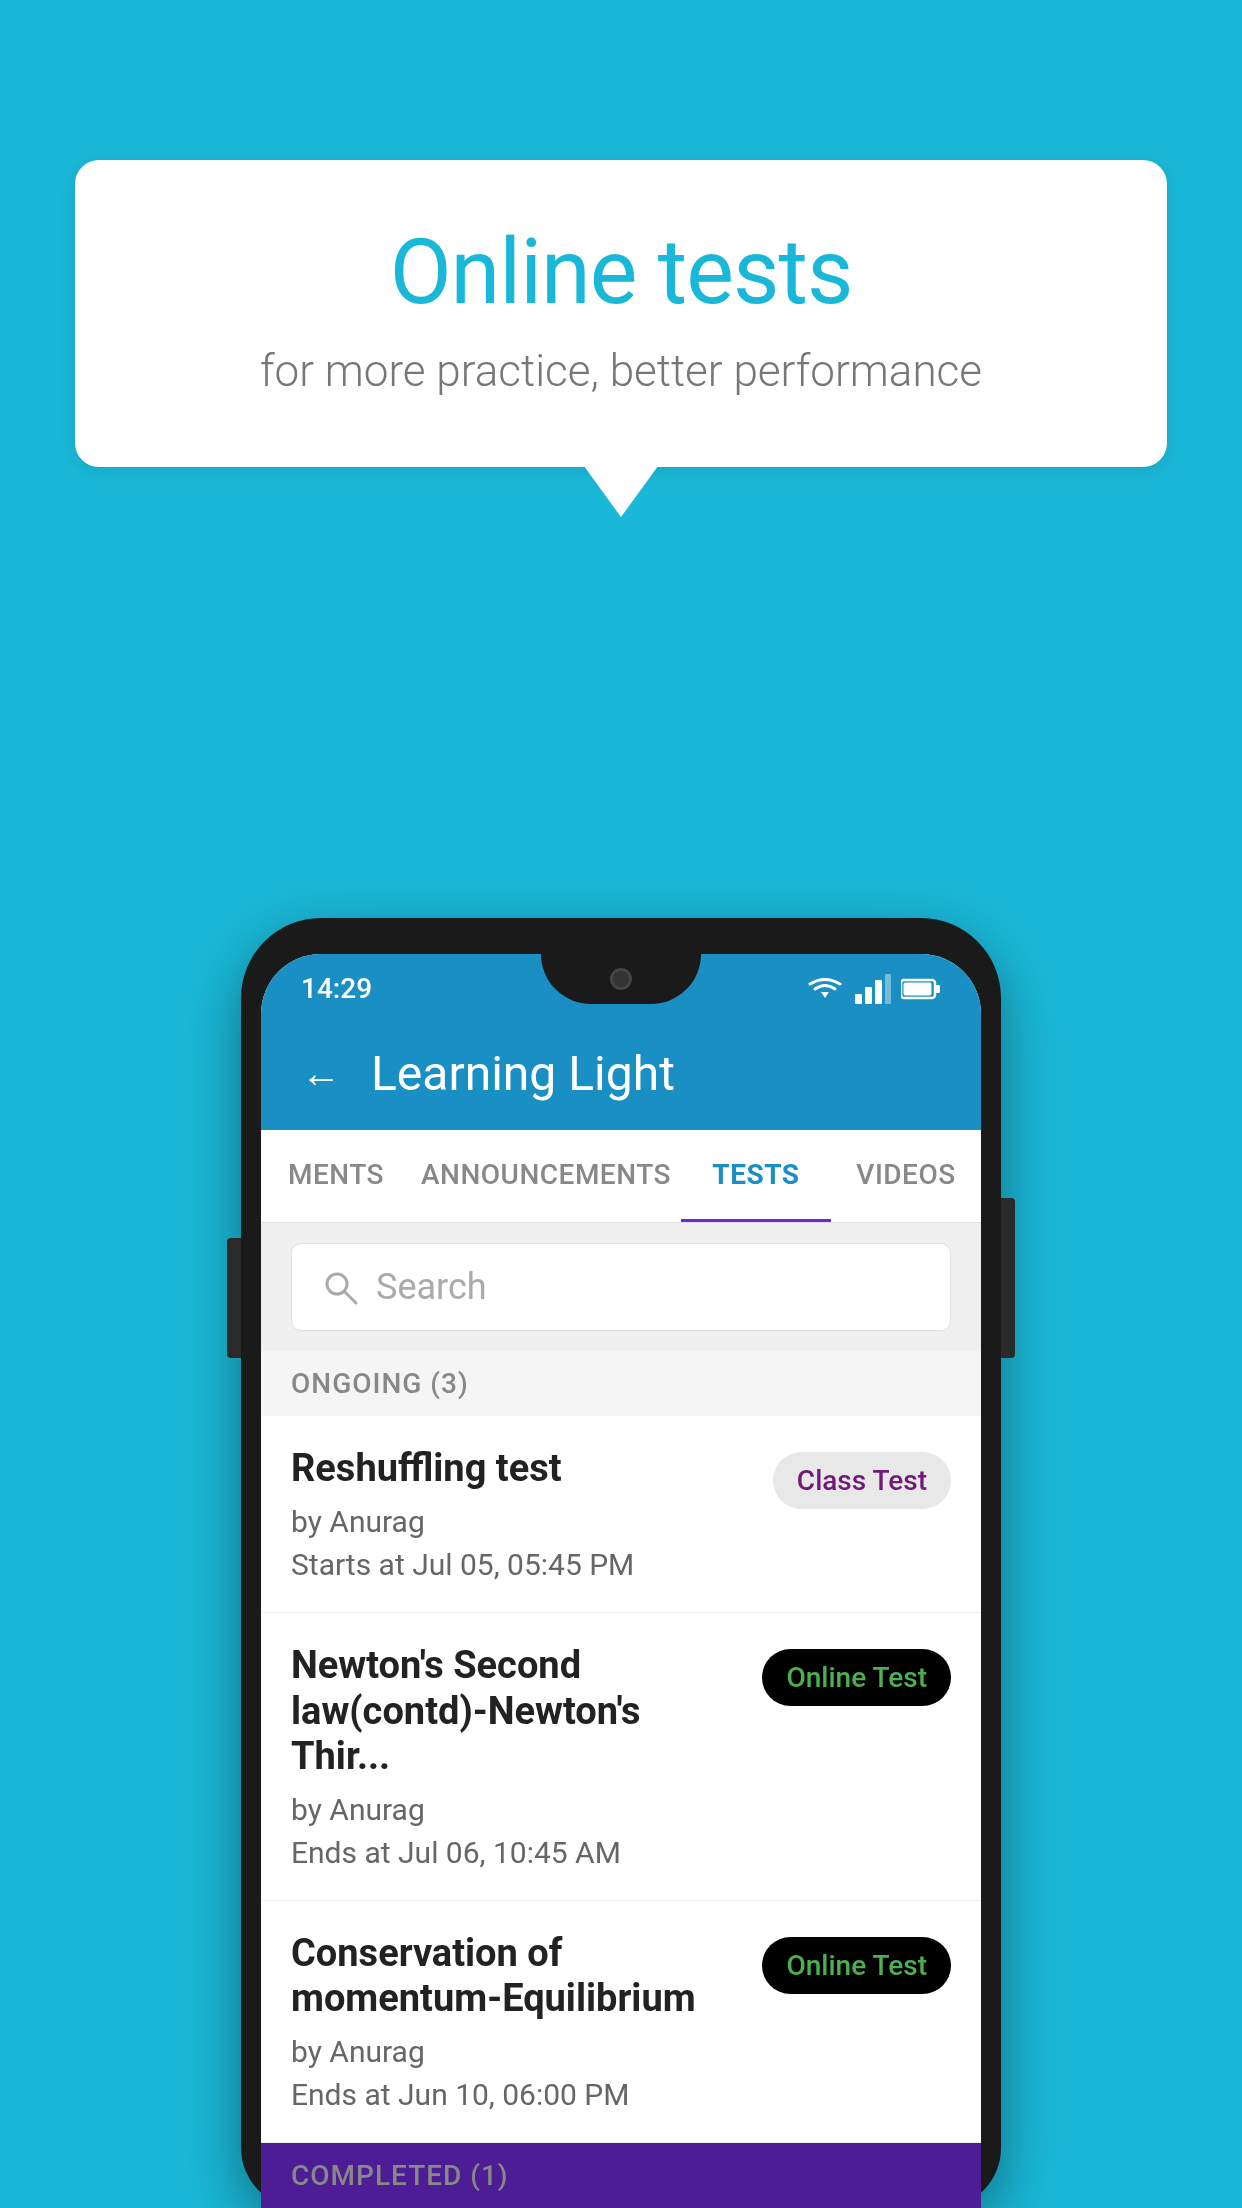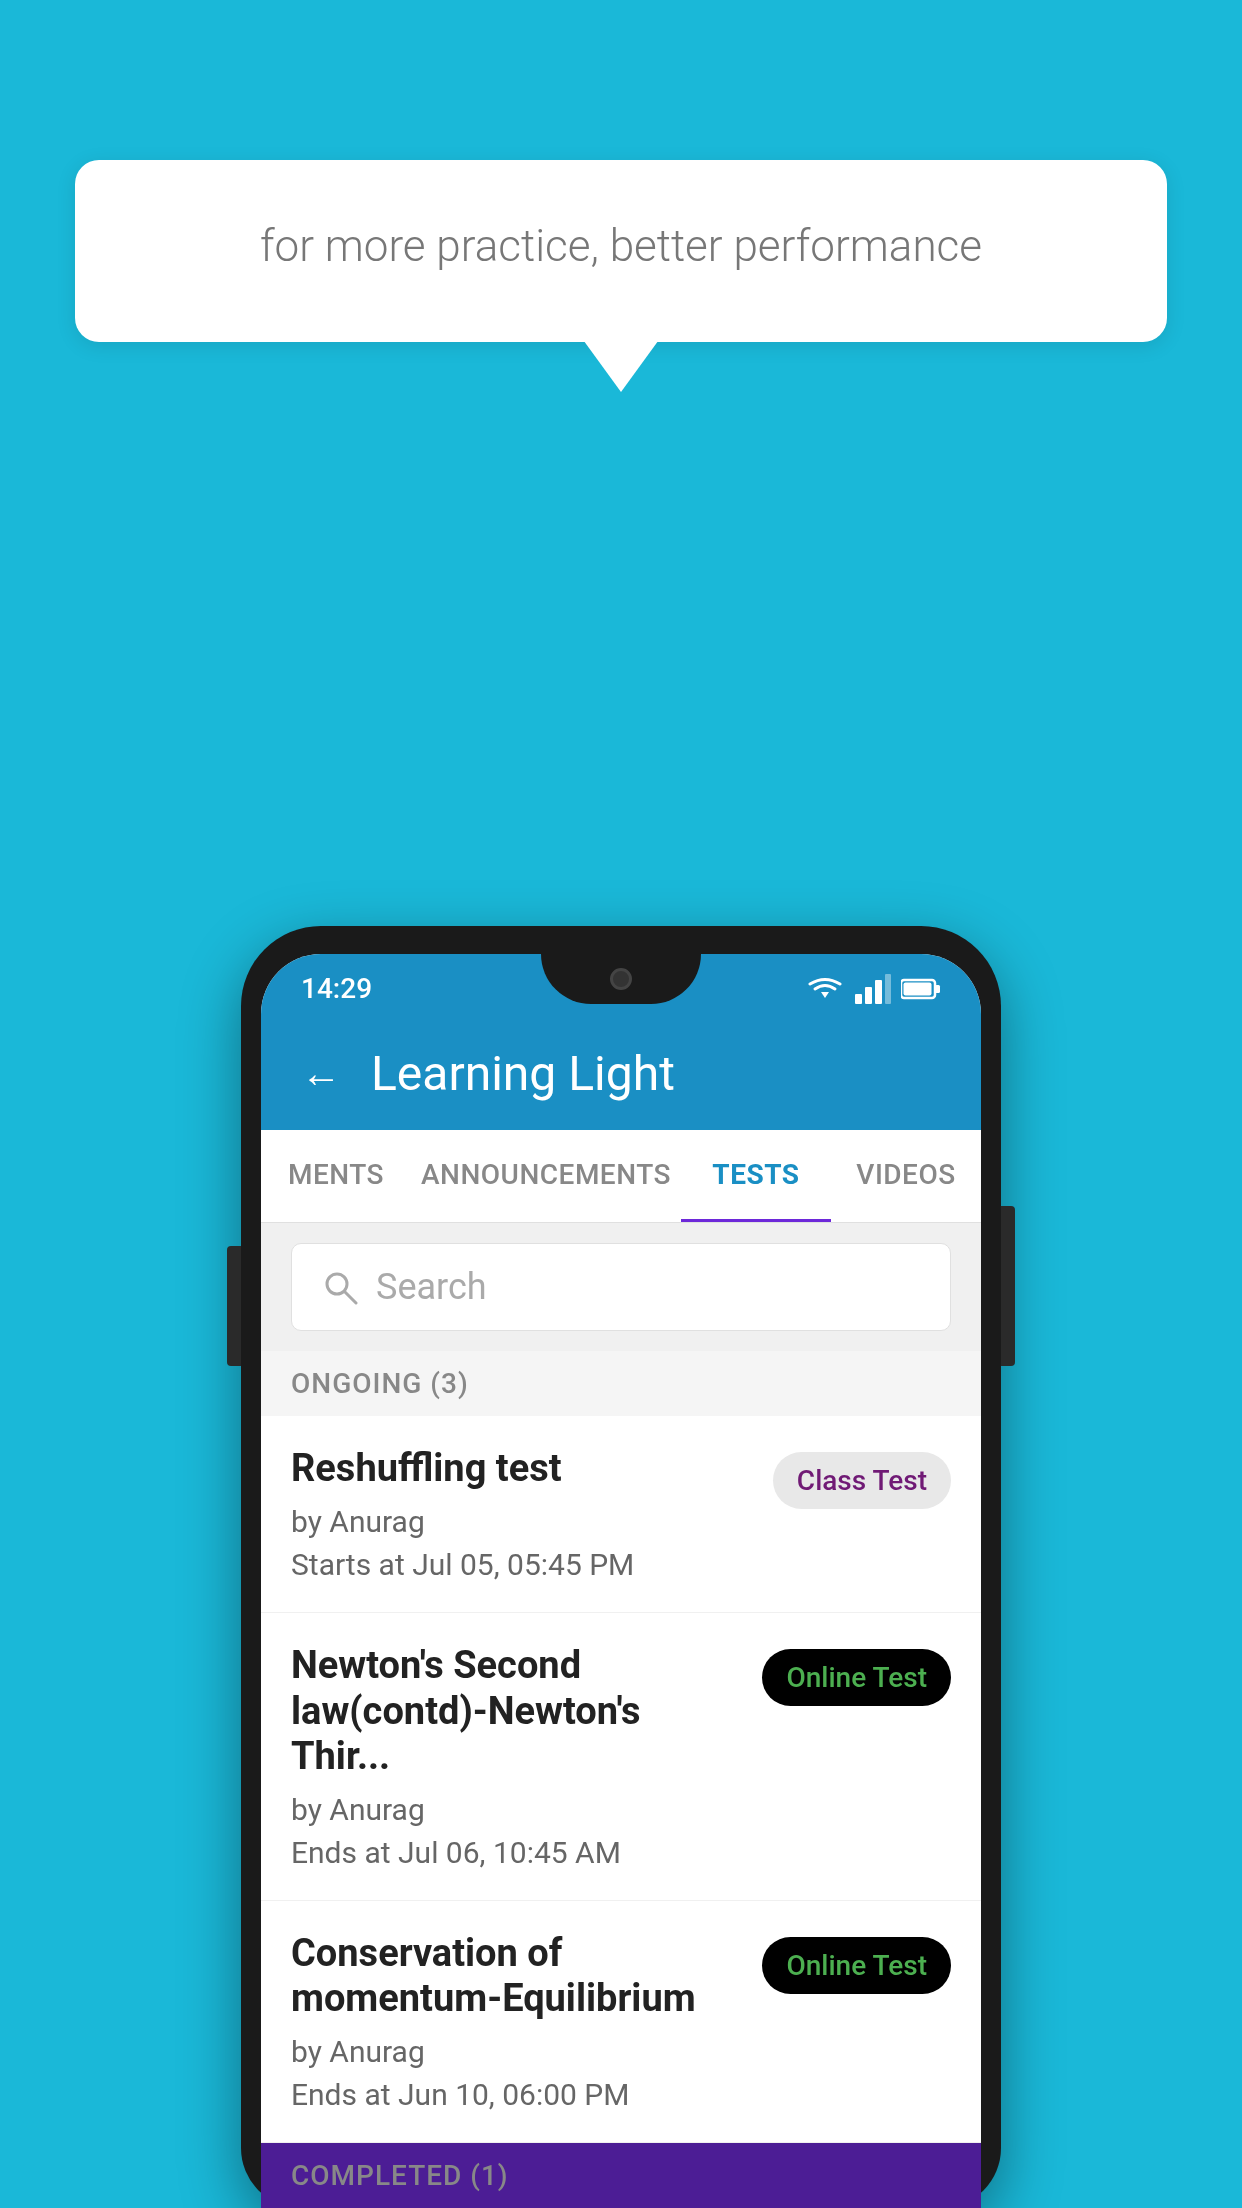--- a/index.html
+++ b/index.html
@@ -58,21 +58,21 @@
       left: 50%;
       transform: translateX(-50%);
       width: 760px;
     }
 
     .phone-frame {
       position: relative;
       width: 760px;
       background: #1a1a1a;
       border-radius: 80px 80px 60px 60px;
-      padding: 28px 20px 0;
+      padding: 36px 20px 0;
       box-shadow: 0 20px 60px rgba(0,0,0,0.4);
     }
 
     
     .phone-frame::before {
       content: '';
       position: absolute;
       left: -14px;
       top: 320px;
       width: 14px;
@@ -273,20 +273,21 @@
       font-size: 28px;
       color: #888;
       font-weight: 500;
       letter-spacing: 1px;
     }
   </style>
 </head>
 <body>
 
 <div class="speech-bubble">
+  <div class="bubble-title">Online tests</div>
   <div class="bubble-subtitle">for more practice, better performance</div>
 </div>
 
 <div class="phone-wrapper">
   <div class="phone-frame">
     <div class="phone-screen">
 
       <div class="notch">
         <div class="notch-camera"></div>
       </div>

